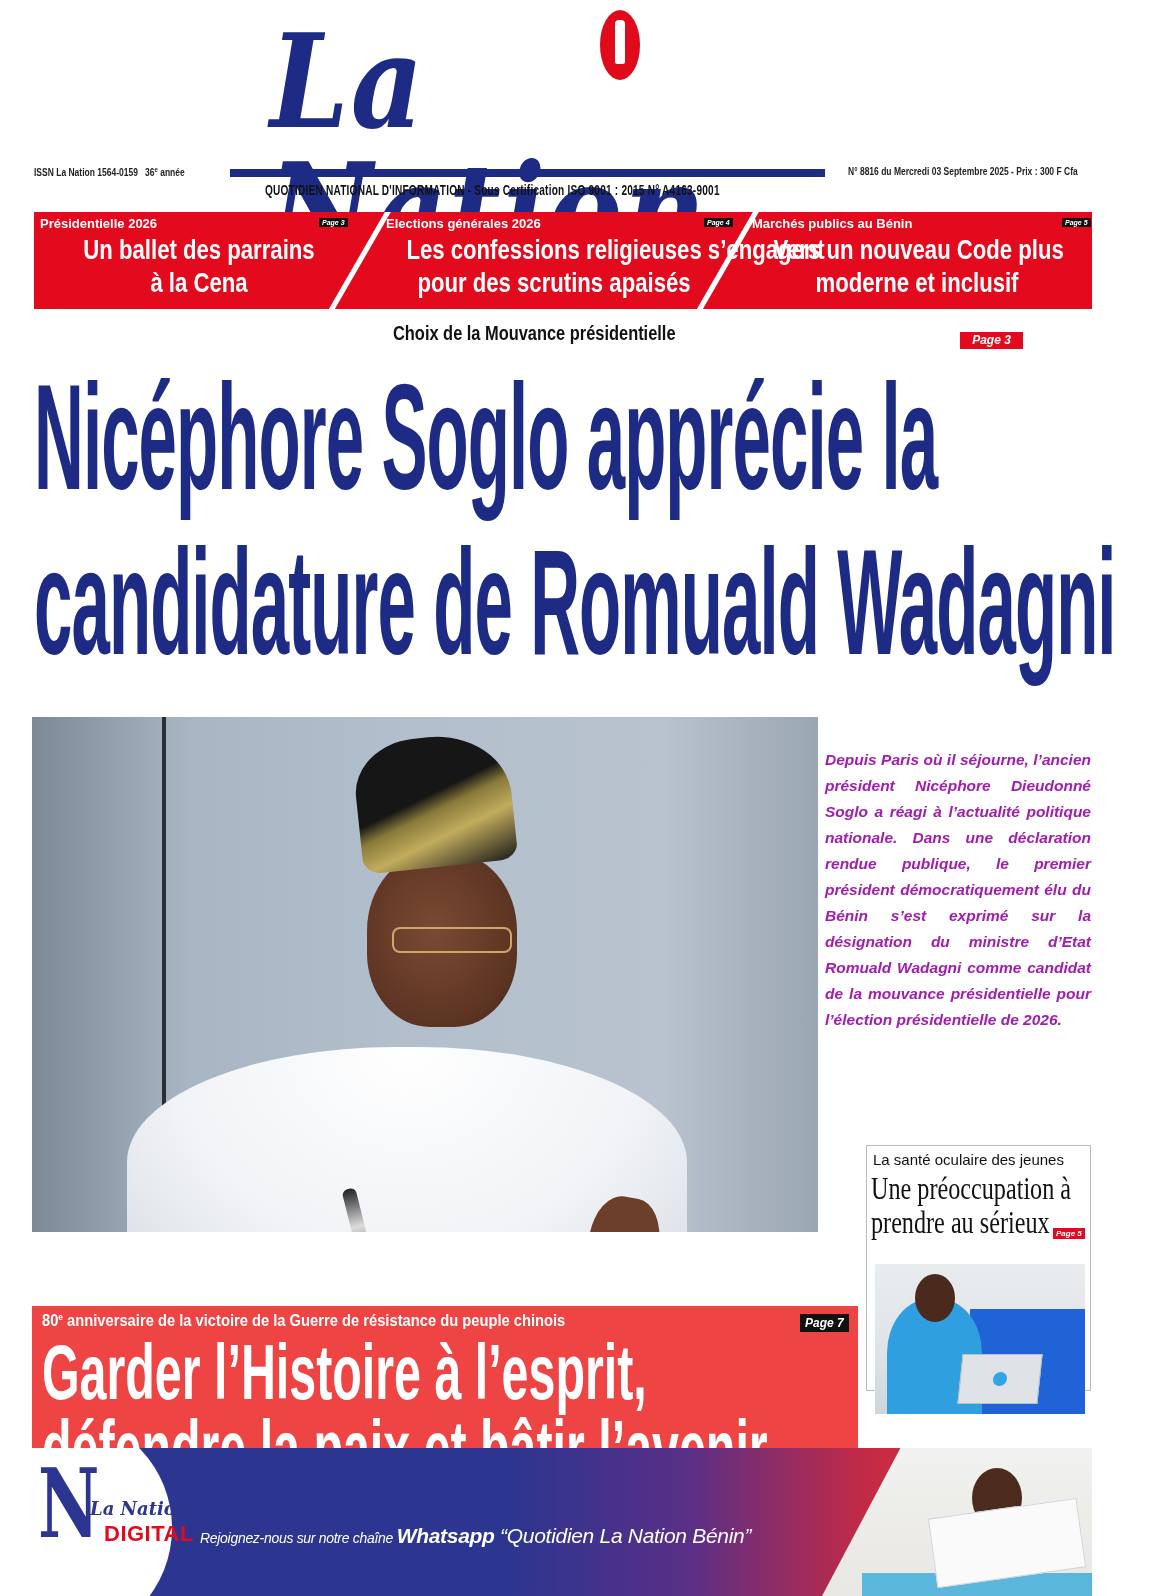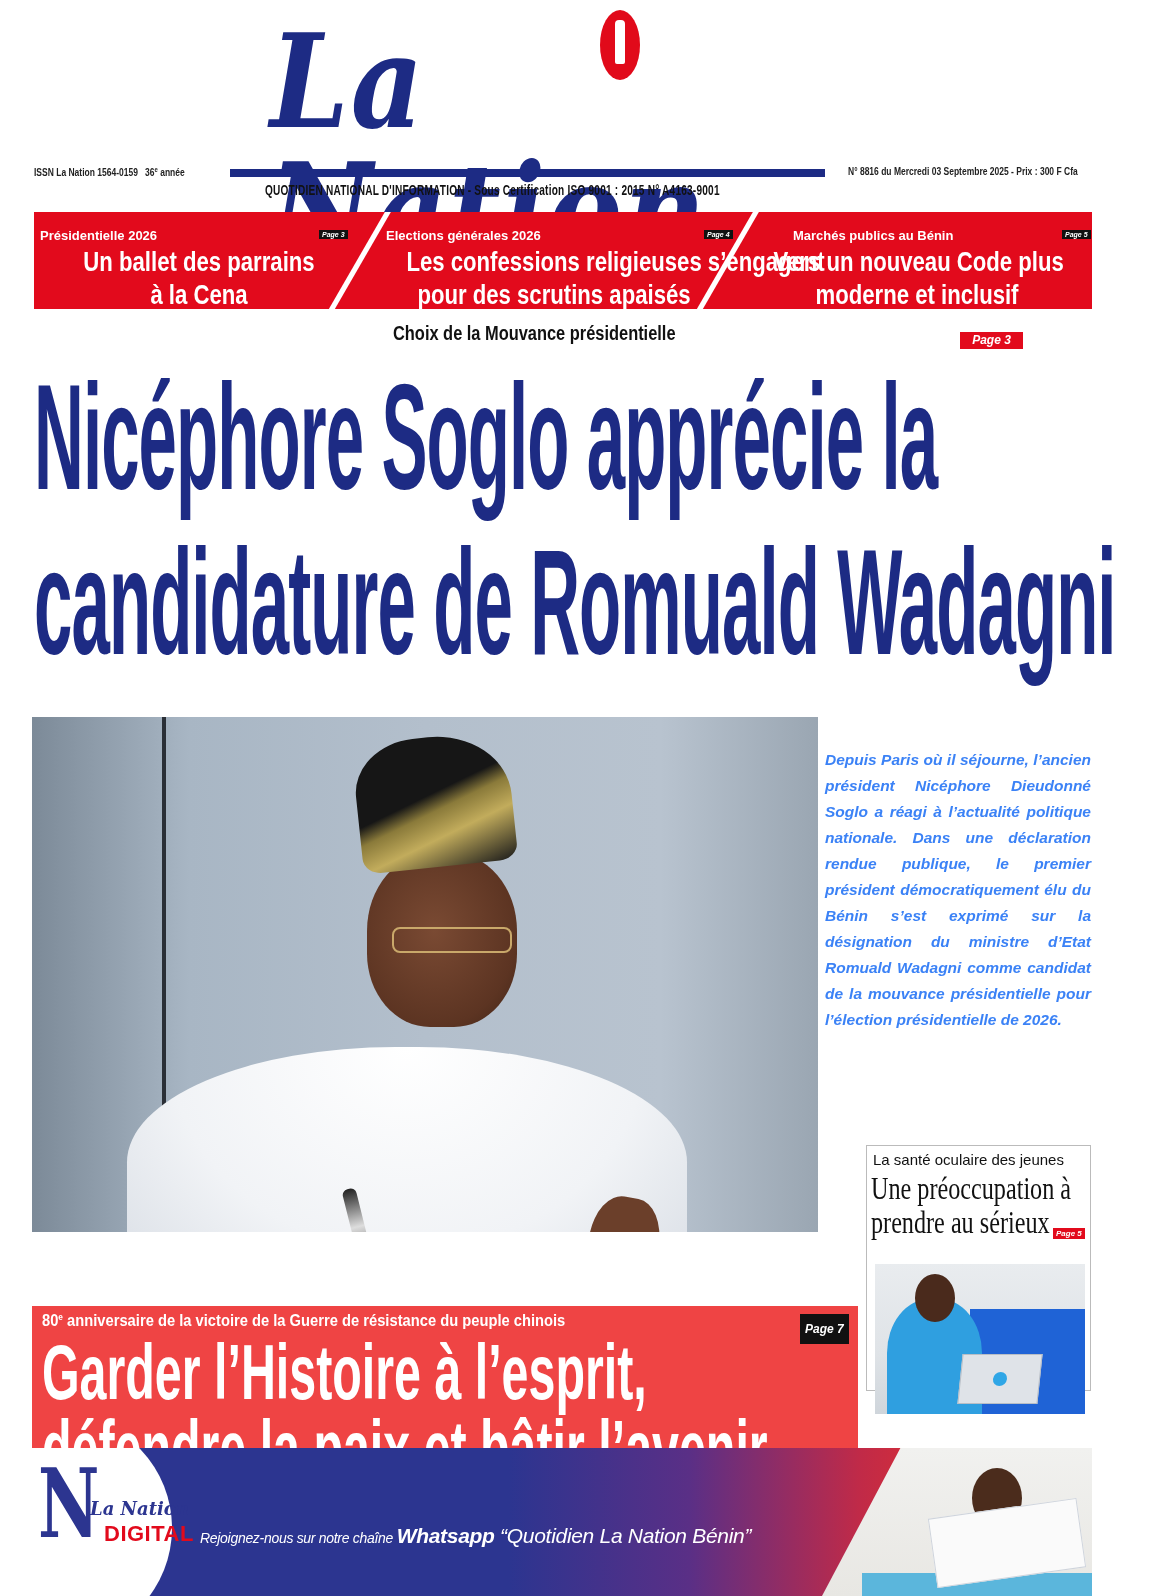--- a/index.html
+++ b/index.html
@@ -14,21 +14,21 @@
 
   .meta-left { left: 34px; top: 166px; font-size: 10px; font-weight: bold; color: #222; transform: scaleX(0.85); transform-origin: left; white-space: nowrap; }
   .meta-left sup { font-size: 7px; }
   .masthead-rule { left: 230px; top: 169px; width: 595px; height: 8px; background: #1d2b84; }
   .meta-right { left: 848px; top: 166px; font-size: 10px; font-weight: bold; color: #222; transform: scaleX(0.85); transform-origin: left; white-space: nowrap; }
   .tagline { left: 265px; top: 182px; font-size: 14px; font-weight: bold; color: #111; transform: scaleX(0.72); transform-origin: left; white-space: nowrap; letter-spacing: 0.3px; }
 
   
   .teasers { left: 34px; top: 212px; width: 1058px; height: 97px; background: #e20a1c; overflow: hidden; }
   .teaser-divider { position: absolute; top: -5px; width: 6px; height: 110px; background: #fff; transform: skewX(-30deg); }
-  .teaser { position: absolute; top: 12px; height: 97px; color: #fff; }
+  .teaser { position: absolute; top: 0; height: 97px; color: #fff; }
   .teaser .kicker { position: absolute; left: 6px; top: 4px; font-size: 13px; font-weight: bold; white-space: nowrap; }
   .teaser .page-tag { position: absolute; top: 6px; background: #111; color: #fff; font-size: 7px; font-weight: bold; font-style: italic; padding: 1px 3px; }
   .teaser .title { position: absolute; left: 0; top: 22px; width: 100%; text-align: center; font-size: 27px; font-weight: bold; line-height: 33px; transform: scaleX(0.82); transform-origin: center; white-space: nowrap; }
 
   
   .overline { left: 393px; top: 322px; font-size: 20px; font-weight: bold; color: #111; transform: scaleX(0.82); transform-origin: left; white-space: nowrap; }
   .page-red { left: 960px; top: 332px; width: 63px; height: 17px; background: #e20a1c; color: #fff; font-size: 12px; font-weight: bold; font-style: italic; text-align: center; line-height: 17px; }
   .headline { left: 34px; top: 355px; width: 1080px; color: #1d2b84; font-weight: bold; font-size: 150px; line-height: 165px; white-space: nowrap; transform: scaleX(0.46); transform-origin: left top; letter-spacing: -2px; }
   .headline span { display: block; }
 
@@ -36,39 +36,39 @@
   .photo { left: 32px; top: 717px; width: 786px; height: 515px; overflow: hidden; background: linear-gradient(90deg, #7c8a98 0%, #a8b6c4 20%, #b3bfcc 50%, #b8c3cf 80%, #9aa6b2 100%); }
   .photo .panel { position: absolute; left: 130px; top: 0; width: 4px; height: 520px; background: #2a2f36; }
   .photo .robe { position: absolute; left: 95px; top: 330px; width: 560px; height: 240px; background: radial-gradient(ellipse at center top, #ffffff 0%, #f1f3f6 60%, #d9dee5 100%); border-radius: 48% 48% 0 0; }
   .photo .face { position: absolute; left: 335px; top: 135px; width: 150px; height: 175px; background: radial-gradient(ellipse at 45% 45%, #7a4a33 0%, #5c3422 70%, #3e2416 100%); border-radius: 45% 45% 42% 42%; }
   .photo .hat { position: absolute; left: 325px; top: 20px; width: 155px; height: 130px; background: linear-gradient(160deg, #161616 0%, #161616 45%, #8a7a3a 55%, #c2ac5c 70%, #1a1a1a 100%); border-radius: 40% 50% 12% 12%; transform: rotate(-6deg); }
   .photo .glasses { position: absolute; left: 360px; top: 210px; width: 120px; height: 26px; border: 2px solid #c9a86a; border-radius: 8px; }
   .photo .hand { position: absolute; left: 555px; top: 480px; width: 70px; height: 110px; background: #6b3f2a; border-radius: 40% 40% 30% 30%; transform: rotate(10deg); }
   .photo .staff { position: absolute; left: 325px; top: 470px; width: 14px; height: 130px; background: linear-gradient(180deg, #222 0%, #ddd 30%, #444 60%, #ccc 100%); border-radius: 6px; transform: rotate(-14deg); }
 
   
-  .chapeau { left: 825px; top: 747px; width: 266px; font-size: 15.5px; line-height: 26px; font-weight: bold; font-style: italic; color: #3b82f6; text-align: justify; text-align-last: left; }
+  .chapeau { left: 825px; top: 747px; width: 266px; font-size: 15.5px; line-height: 26px; font-weight: bold; font-style: italic; color: #a21caf; text-align: justify; text-align-last: left; }
 
   
   .side-box { left: 866px; top: 1145px; width: 225px; height: 246px; border: 1px solid #bbb; background: #fff; }
   .side-kicker { position: absolute; left: 6px; top: 5px; font-size: 15px; color: #111; white-space: nowrap; }
   .side-title { position: absolute; left: 4px; top: 26px; width: 230px; font-family: "Liberation Serif", serif; font-size: 31px; line-height: 34px; color: #111; transform: scaleX(0.78); transform-origin: left top; white-space: nowrap; }
   .side-page { position: absolute; left: 186px; top: 82px; background: #e20a1c; color: #fff; font-size: 8px; font-weight: bold; font-style: italic; padding: 1px 3px; }
   .side-photo { position: absolute; left: 8px; top: 118px; width: 210px; height: 150px; overflow: hidden; background: linear-gradient(180deg, #e9ecef 0%, #dfe3e7 60%, #cfd5db 100%); }
   .side-photo .kiosk { position: absolute; left: 95px; top: 45px; width: 115px; height: 105px; background: #1f63d6; }
   .side-photo .person { position: absolute; left: 12px; top: 35px; width: 95px; height: 120px; background: #2f9fe0; border-radius: 45% 45% 0 0; }
   .side-photo .head { position: absolute; left: 40px; top: 10px; width: 40px; height: 48px; background: #4a2a1c; border-radius: 50%; }
   .side-photo .laptop { position: absolute; left: 85px; top: 90px; width: 80px; height: 50px; background: #dfe3e8; border: 1px solid #b8bec6; transform: skewX(-6deg); }
   .side-photo .laptop::after { content: ""; position: absolute; left: 32px; top: 17px; width: 14px; height: 14px; background: #2fa6e6; border-radius: 50%; }
 
   
   .red-story { left: 32px; top: 1306px; width: 826px; height: 184px; background: #ef4444; color: #fff; }
   .red-kicker { position: absolute; left: 10px; top: 6px; font-size: 16px; font-weight: bold; white-space: nowrap; transform: scaleX(0.92); transform-origin: left; }
   .red-kicker sup { font-size: 9px; }
-  .red-page { position: absolute; left: 768px; top: 8px; background: #111; color: #fff; font-size: 12px; font-weight: bold; font-style: italic; padding: 8px 5px; }
+  .red-page { position: absolute; left: 768px; top: 8px; background: #111; color: #fff; font-size: 12px; font-weight: bold; font-style: italic; padding: 2px 5px; }
   .red-title { position: absolute; left: 10px; top: 28px; font-size: 78px; font-weight: bold; line-height: 76px; white-space: nowrap; transform: scaleX(0.62); transform-origin: left top; }
   .red-title span { display: block; }
 
   
   .ad { left: 32px; top: 1448px; width: 1060px; height: 148px; overflow: hidden; background: linear-gradient(90deg, #2c3590 0%, #2c3590 45%, #5a2f86 62%, #c02a48 78%, #e8302a 90%); }
   .ad-logo-bg { position: absolute; left: -70px; top: -30px; width: 210px; height: 220px; border-radius: 50%; background: #fff; }
   .ad-logo-n { position: absolute; left: 6px; top: 8px; font-family: "DejaVu Serif", serif; font-weight: bold; font-size: 96px; line-height: 1; color: #2c3590; transform: scaleX(0.7); transform-origin: left top; }
   .ad-logo-name { position: absolute; left: 58px; top: 50px; font-family: "DejaVu Serif", serif; font-style: italic; font-weight: bold; font-size: 18px; color: #2c3590; white-space: nowrap; }
   .ad-logo-digital { position: absolute; left: 72px; top: 73px; font-size: 22px; font-weight: bold; color: #e20a1c; letter-spacing: 0.5px; }
   .ad-headline { position: absolute; left: 168px; top: 35px; font-size: 30px; color: #fff; white-space: nowrap; letter-spacing: -0.5px; }
@@ -110,21 +110,21 @@
   <div class="teaser" style="left:340px;width:360px;">
     <div class="kicker" style="left:12px;">Elections générales 2026</div>
     <div class="page-tag" style="left:330px;">Page 4</div>
     <div class="title">
       <div>Les confessions religieuses s’engagent</div>
       <div>pour des scrutins apaisés</div>
     </div>
   </div>
   <div class="teaser-divider" style="left:690px;"></div>
   <div class="teaser" style="left:708px;width:350px;">
-    <div class="kicker" style="left:10px;margin-left:41px;">Marchés publics au Bénin</div>
+    <div class="kicker" style="left:10px;">Marchés publics au Bénin</div>
     <div class="page-tag" style="left:320px;">Page 5</div>
     <div class="title">
       <div>Vers un nouveau Code plus</div>
       <div>moderne et inclusif</div>
     </div>
   </div>
 </div>
 
 <div class="abs overline">Choix de la Mouvance présidentielle</div>
 <div class="abs page-red">Page  3</div>

